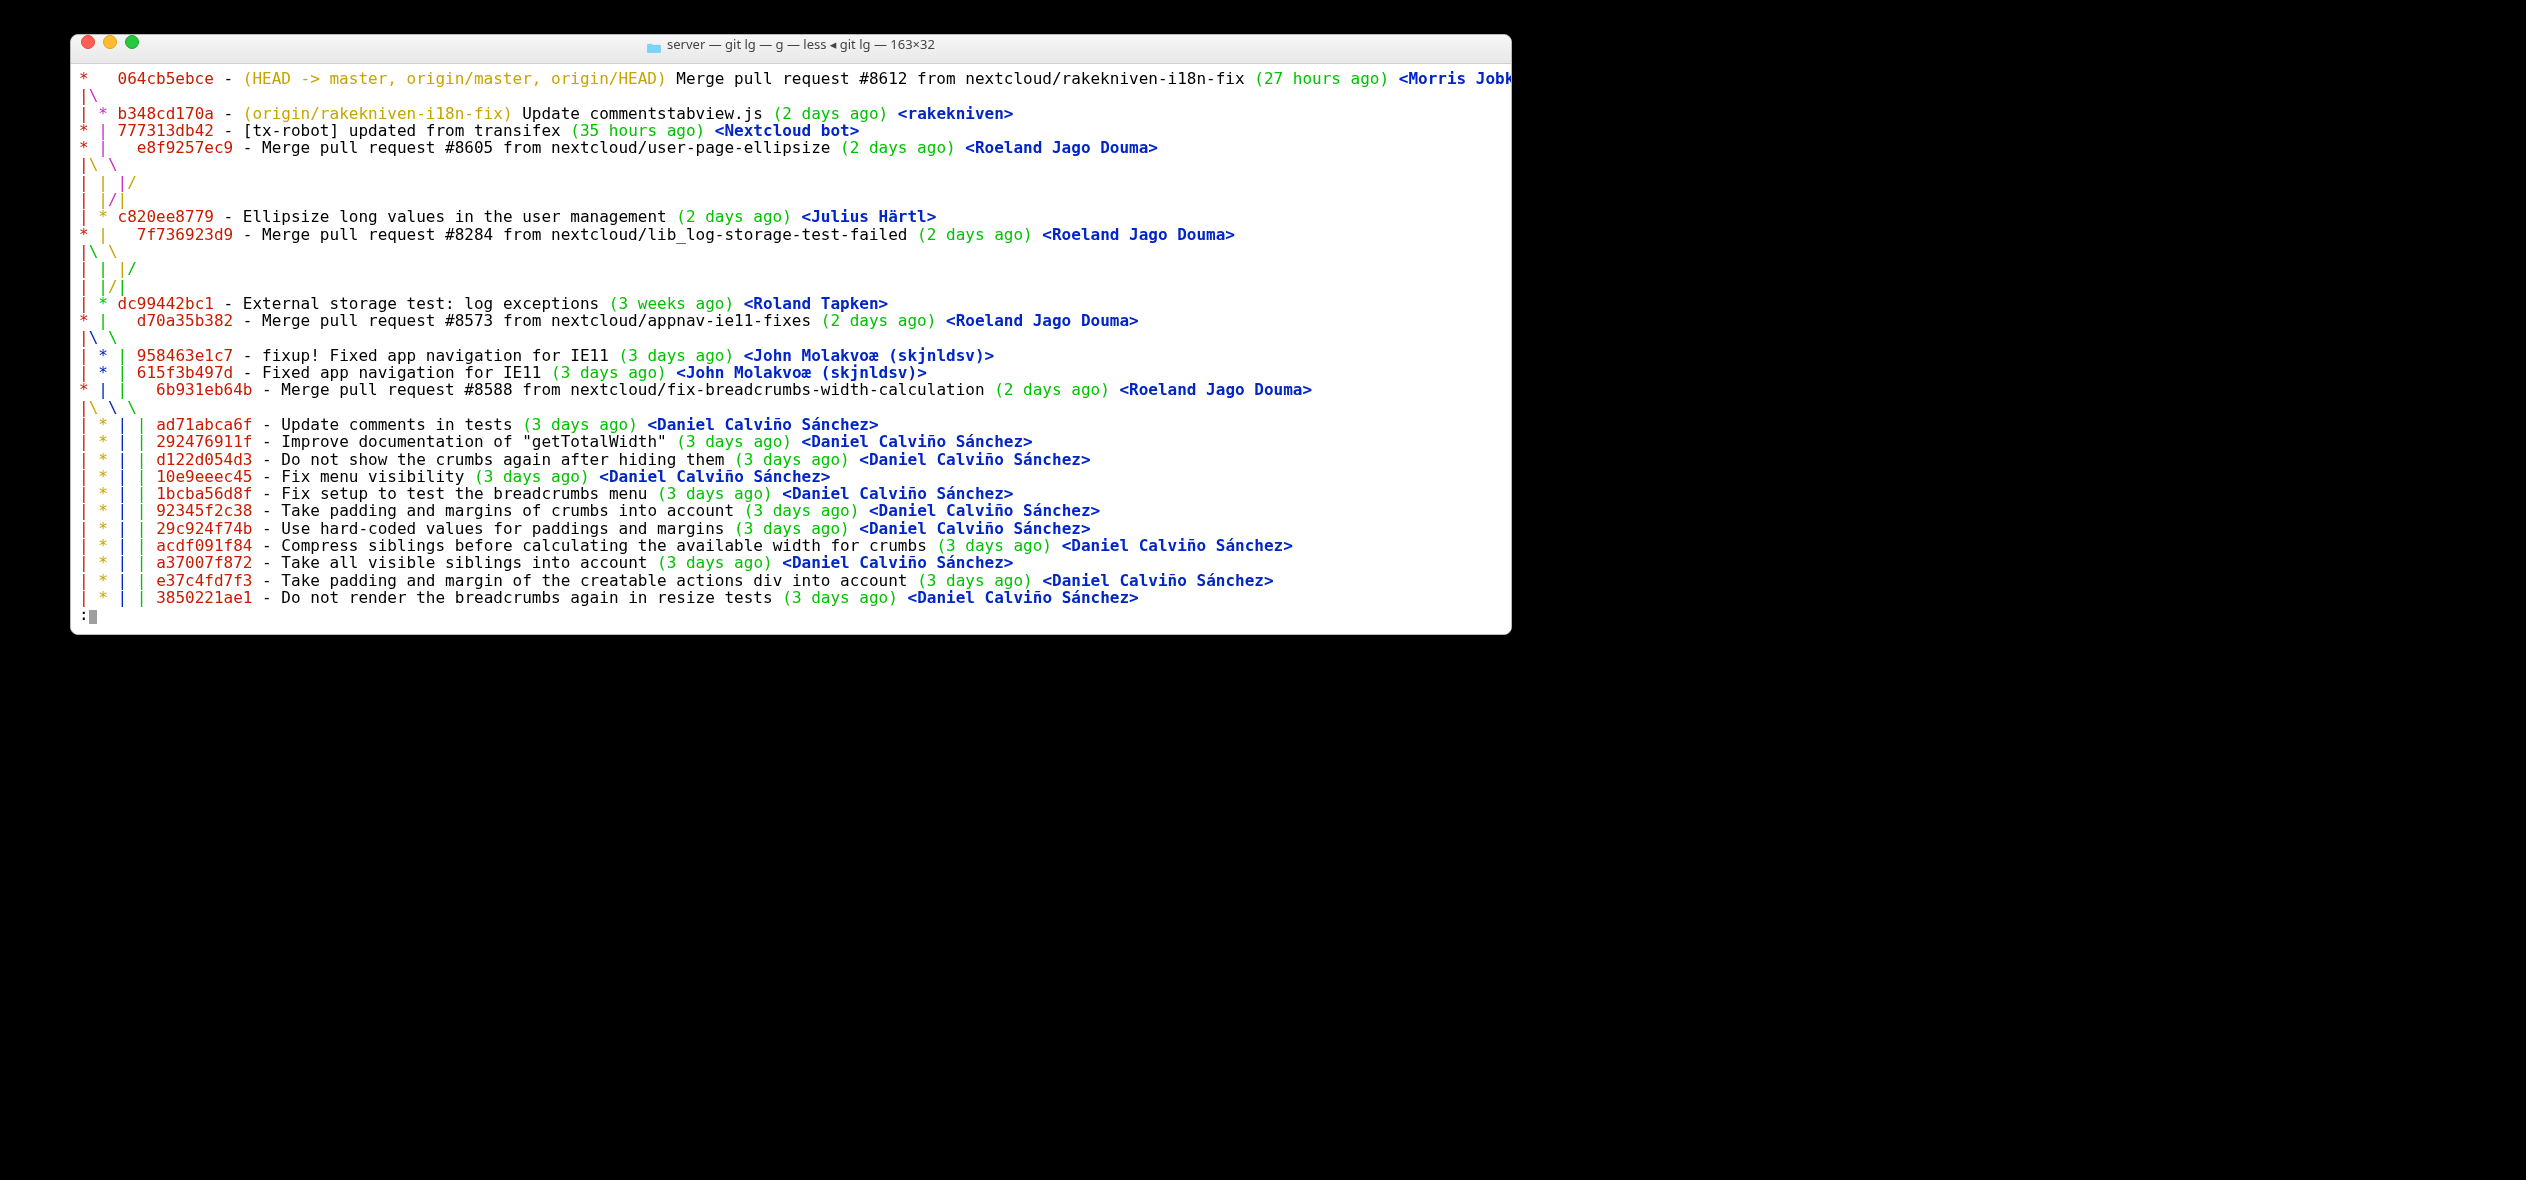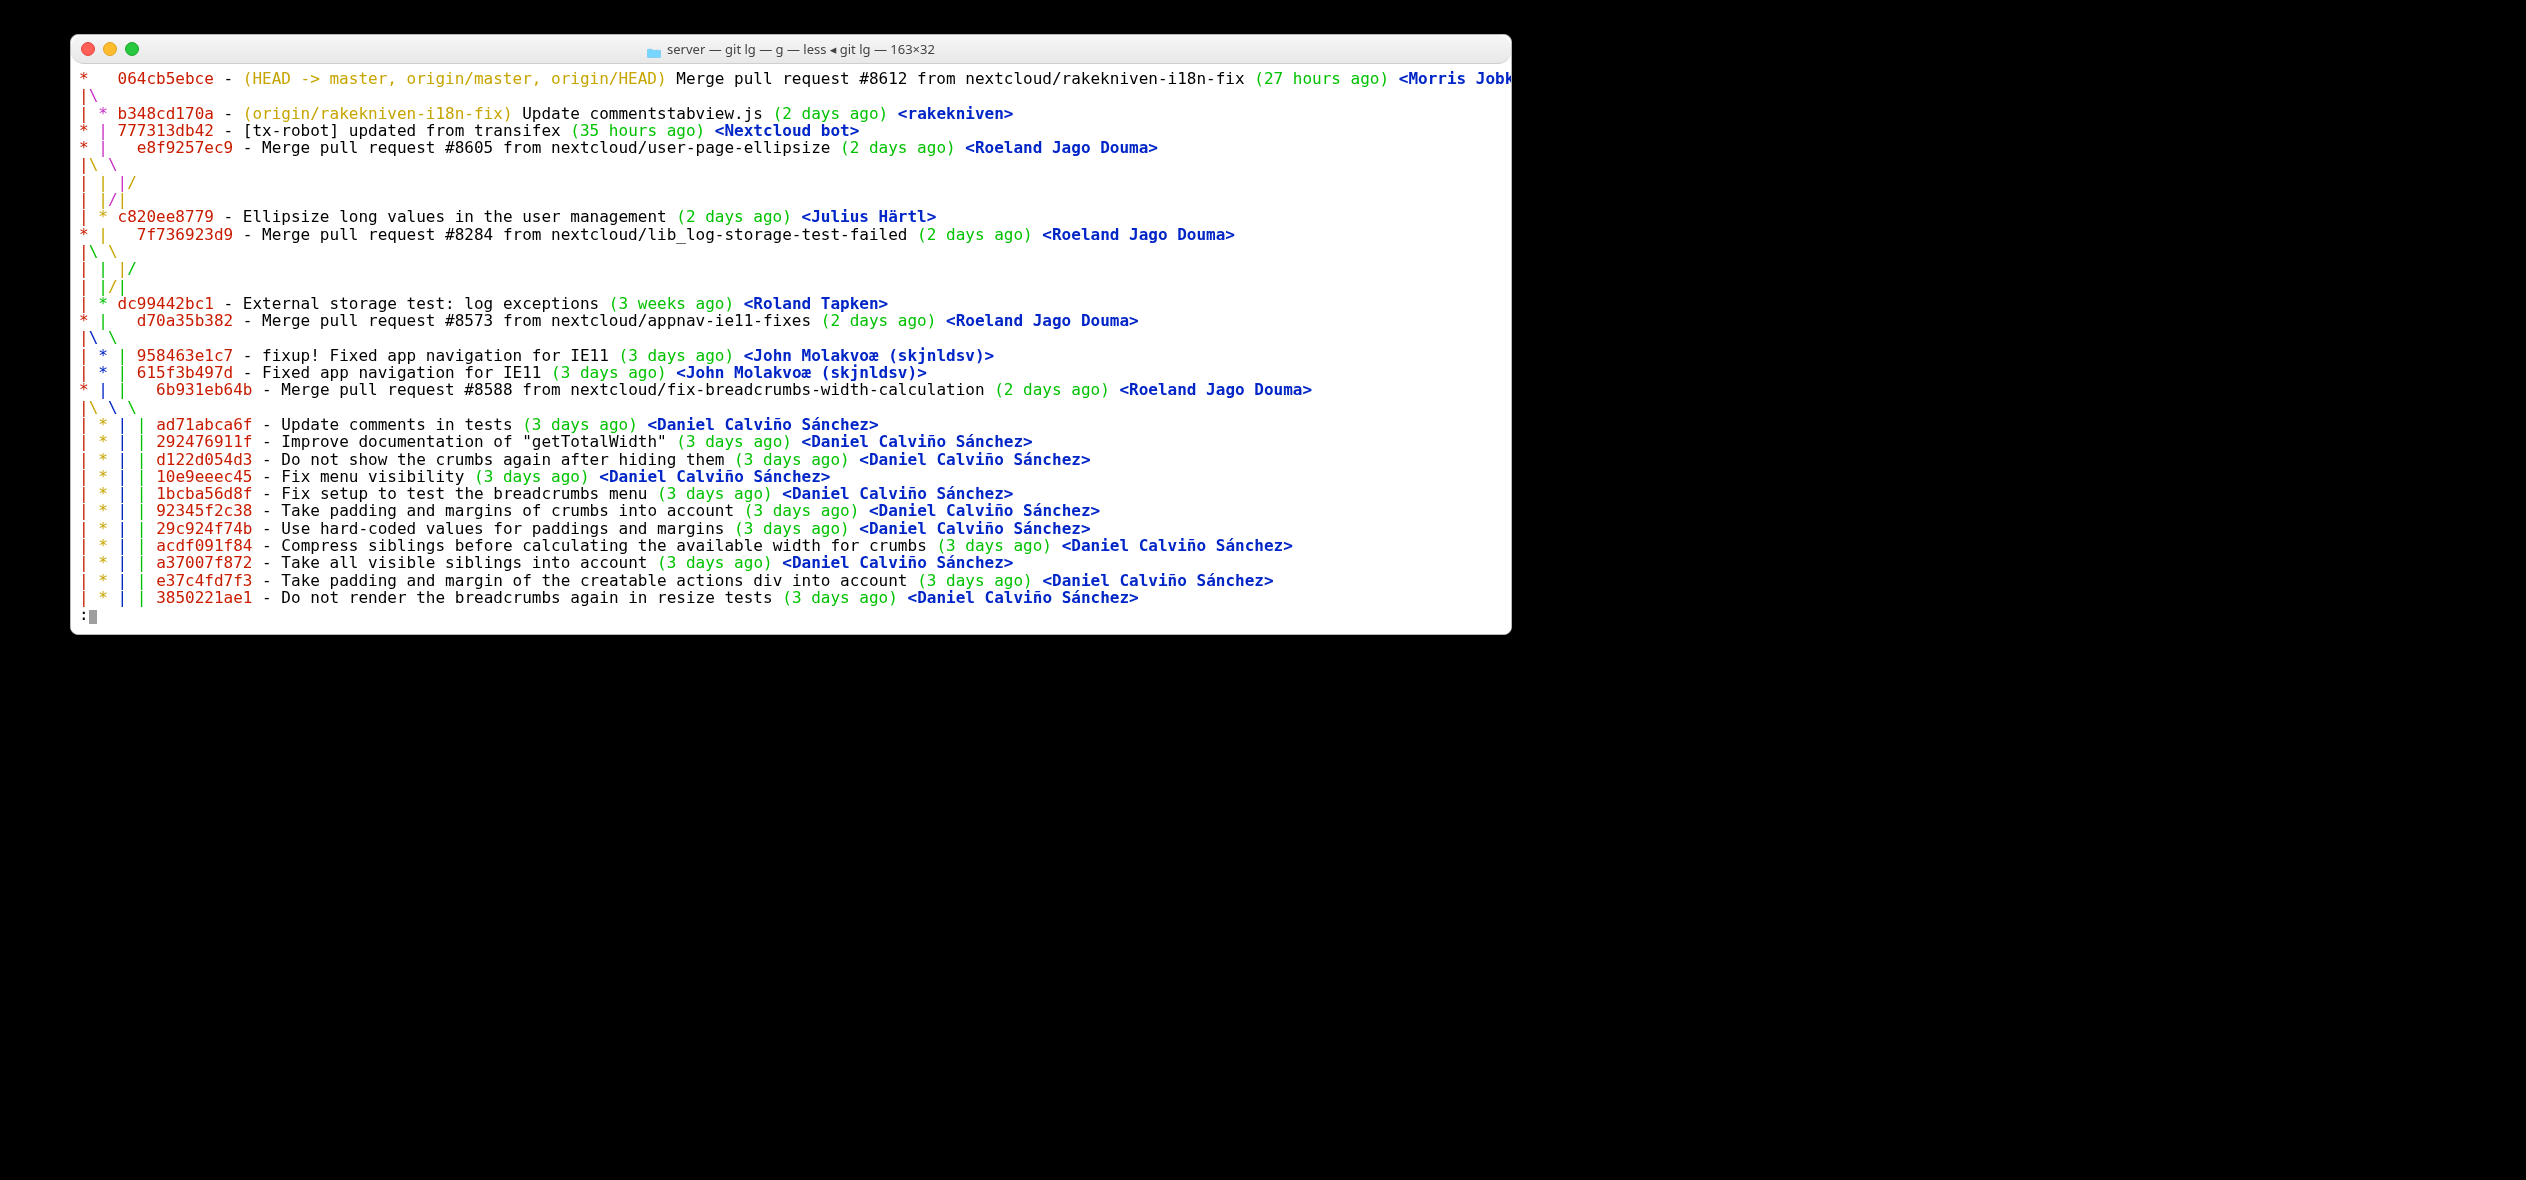--- a/index.html
+++ b/index.html
@@ -25,23 +25,22 @@
     border-radius: 8px;
     box-shadow: 0 18px 60px rgba(0,0,0,0.6);
     overflow: hidden;
     border: 1px solid #b8b8b8;
   }
   .titlebar {
     height: 28px;
     background: linear-gradient(#f6f6f6, #e8e8e8);
     border-bottom: 1px solid #cfcfcf;
     display: flex;
-    align-items: center;
+    align-items: flex-start;
     position: relative;
-    border-radius: 13px;
   }
   .traffic-lights {
     display: flex;
     gap: 8px;
     padding-left: 10px;
   }
   .tl {
     width: 12px;
     height: 12px;
     border-radius: 50%;

